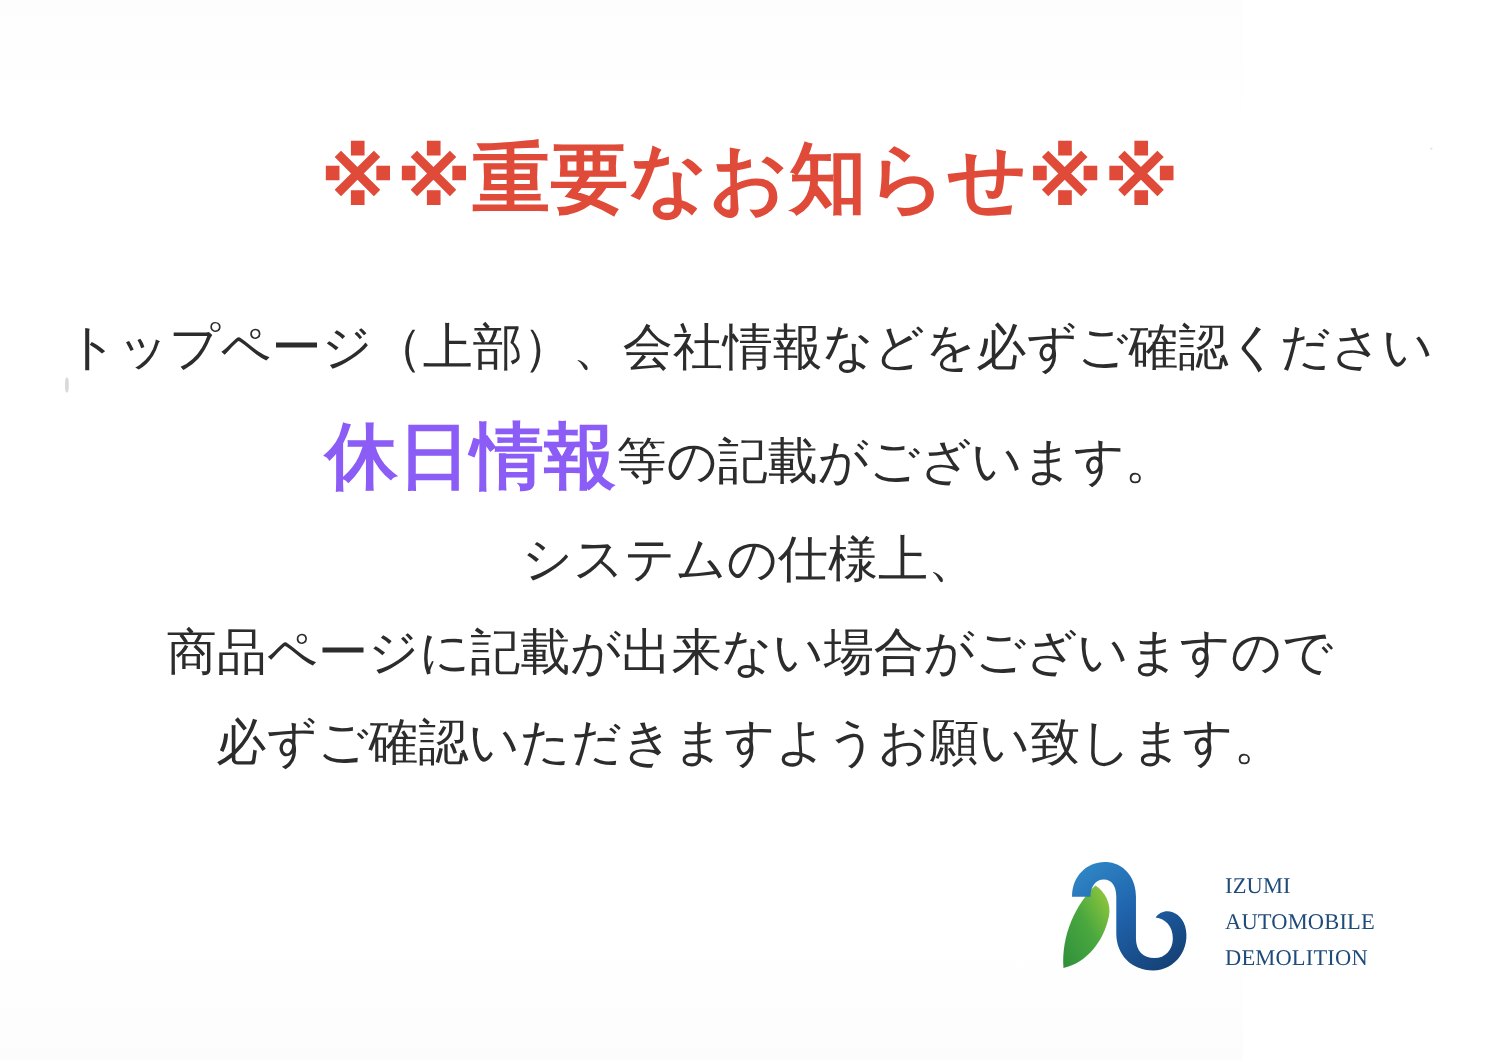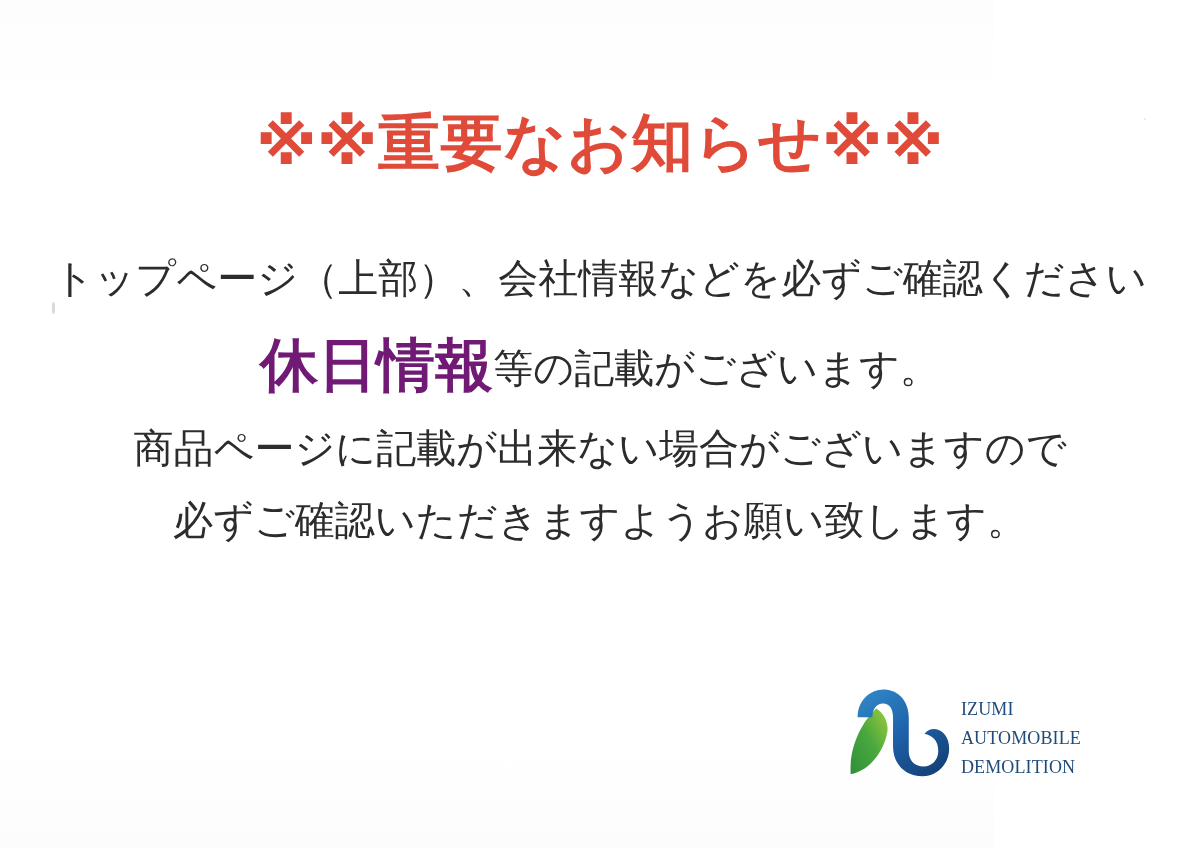--- a/index.html
+++ b/index.html
@@ -72,37 +72,37 @@
   #line-1 { margin-bottom: 38px; }
   #line-2 {
     margin-bottom: 34px;
     line-height: 1.0;
   }
   #line-3 { margin-bottom: 34px; }
   #line-4 { margin-bottom: 32px; }
   #line-5 { margin-bottom: 14px; }
 
   .emphasis-red {
-    color: #701a75;
+    color: #8b5cf6;
     font-size: 58px;
     font-weight: 700;
     vertical-align: -3px;
     letter-spacing: 0.005em;
   }
 
   
   #company-logo {
     position: absolute;
     left: 836px;
     top: 672px;
     width: 300px;
     height: 126px;
     display: flex;
     align-items: center;
-    gap: 7px;
+    gap: 26px;
   }
 
   #logo-mark {
     width: 118px;
     height: 118px;
     flex: 0 0 118px;
   }
 
   #logo-wordmark {
     display: flex;
@@ -144,20 +144,21 @@
   <div class="speck" id="speck-b"></div>
 
   <div id="headline">※※重要なお知らせ※※</div>
 
   <div id="body-block">
 
     <div class="body-line" id="line-1">トップページ（上部）、会社情報などを必ずご確認ください</div>
 
     <div class="body-line" id="line-2"><span class="emphasis-red">休日情報</span><span>等の記載がございます。</span></div>
 
+    <div class="body-line" id="line-3">システムの仕様上、</div>
 
     <div class="body-line" id="line-4">商品ページに記載が出来ない場合がございますので</div>
 
     <div class="body-line" id="line-5">必ずご確認いただきますようお願い致します。</div>
 
   </div>
 
   <div id="company-logo">
 
     <svg id="logo-mark" viewBox="0 0 120 120">

